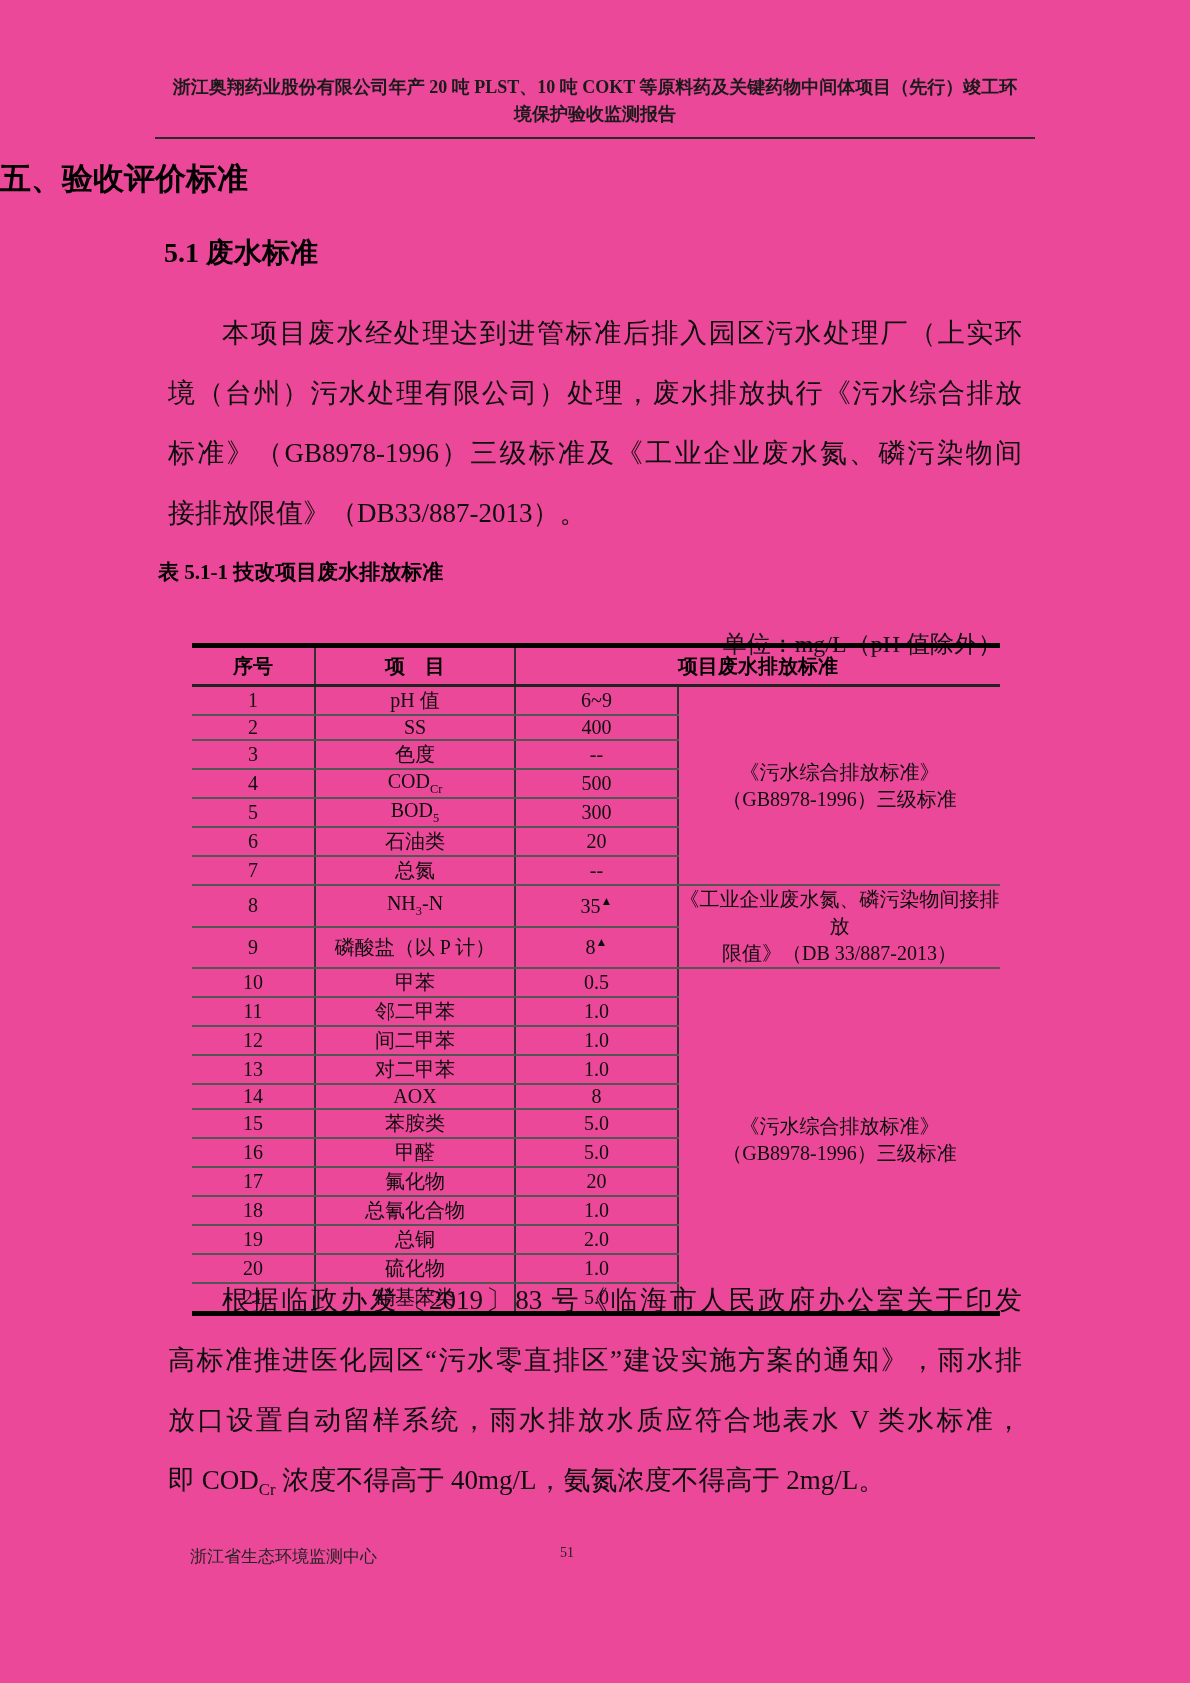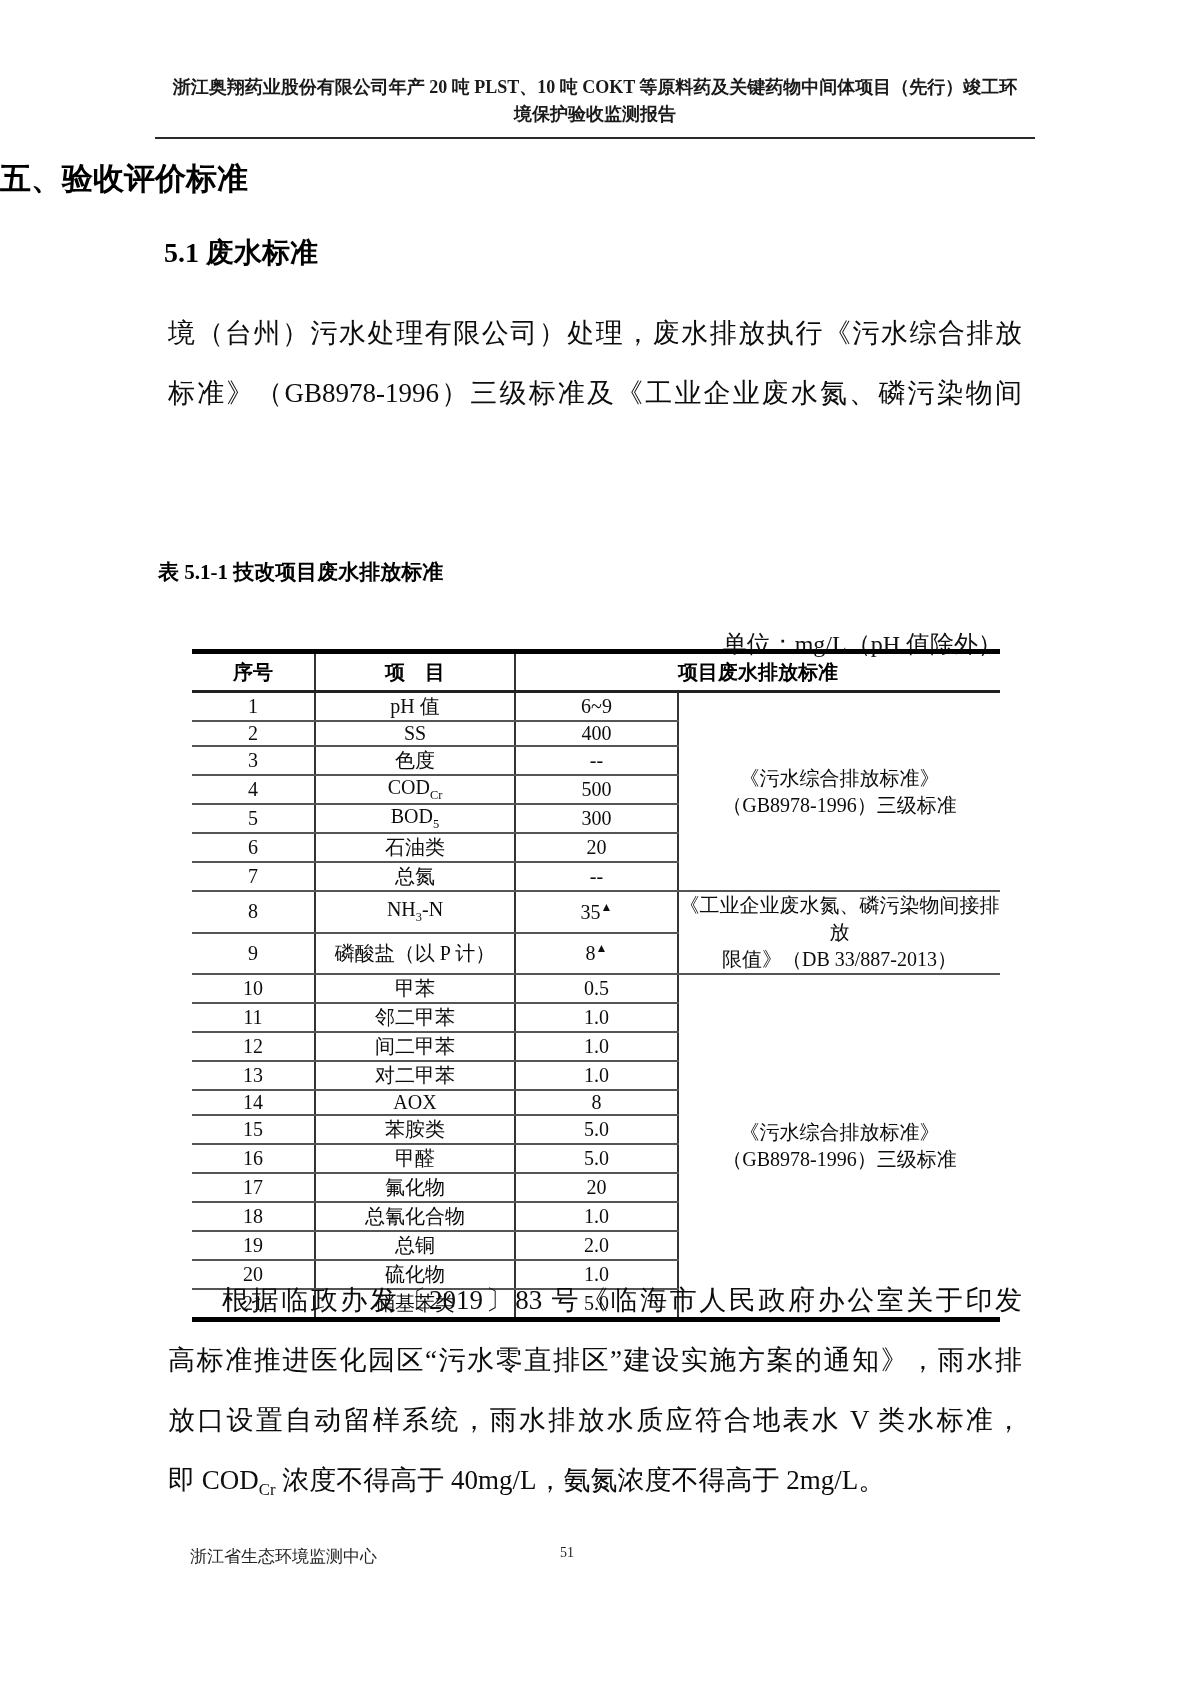--- a/index.html
+++ b/index.html
@@ -1,19 +1,19 @@
 <!DOCTYPE html>
 <html><head>
 <meta charset="utf-8">
 <style>
   html,body{margin:0;padding:0;background:#e8e8e8;}
   .page{
     position:relative;
     width:1190px;height:1683px;
-    background:#ffffff;
+    background:#ec4899;
     margin:0 auto;
     font-family:"Liberation Serif","DejaVu Serif",serif;
     color:#111;
     overflow:hidden;
   }
   
   .doc-header{
     position:absolute;top:74px;left:155px;width:880px;
     font-size:18px;font-weight:bold;line-height:27px;
     text-align:center;color:#1a1a1a;
@@ -50,21 +50,20 @@
     position:absolute;top:628px;left:600px;width:402px;
     text-align:right;font-size:24px;color:#111;
   }
   
   table.std-table{
     position:absolute;top:643px;left:192px;
     width:808px;height:615px;
     border-collapse:collapse;table-layout:fixed;
     border-top:5px solid #000;border-bottom:5px solid #000;
     font-size:20px;
-    margin-top:6px;
   }
   .std-table th{
     font-weight:bold;font-size:20px;color:#000;
     border-bottom:3px solid #222;height:36px;
     padding:0;text-align:center;vertical-align:middle;
   }
   .std-table td{
     border-bottom:2px solid #555;
     padding:0;text-align:center;vertical-align:middle;
     color:#0d0d0d;
@@ -91,22 +90,24 @@
   <div class="doc-header">
     <div>浙江奥翔药业股份有限公司年产 20 吨 PLST、10 吨 COKT 等原料药及关键药物中间体项目（先行）竣工环</div>
     <div>境保护验收监测报告</div>
   </div>
 
   <div class="chapter-title">五、验收评价标准</div>
 
   <div class="section-heading">5.1 废水标准</div>
 
   <div class="para para-1">
+      <div class="body-line indent">本项目废水经处理达到进管标准后排入园区污水处理厂（上实环</div>
       <div class="body-line">境（台州）污水处理有限公司）处理，废水排放执行《污水综合排放</div>
       <div class="body-line">标准》（GB8978-1996）三级标准及《工业企业废水氮、磷污染物间</div>
+      <div class="body-line last">接排放限值》（DB33/887-2013）。</div>
     </div>
 
   <div class="table-caption">表 5.1-1  技改项目废水排放标准</div>
 
   <div class="unit-note">单位：mg/L（pH 值除外）</div>
 
   <table class="std-table">
     <colgroup>
       <col style="width:123px">
         <col style="width:200px">

